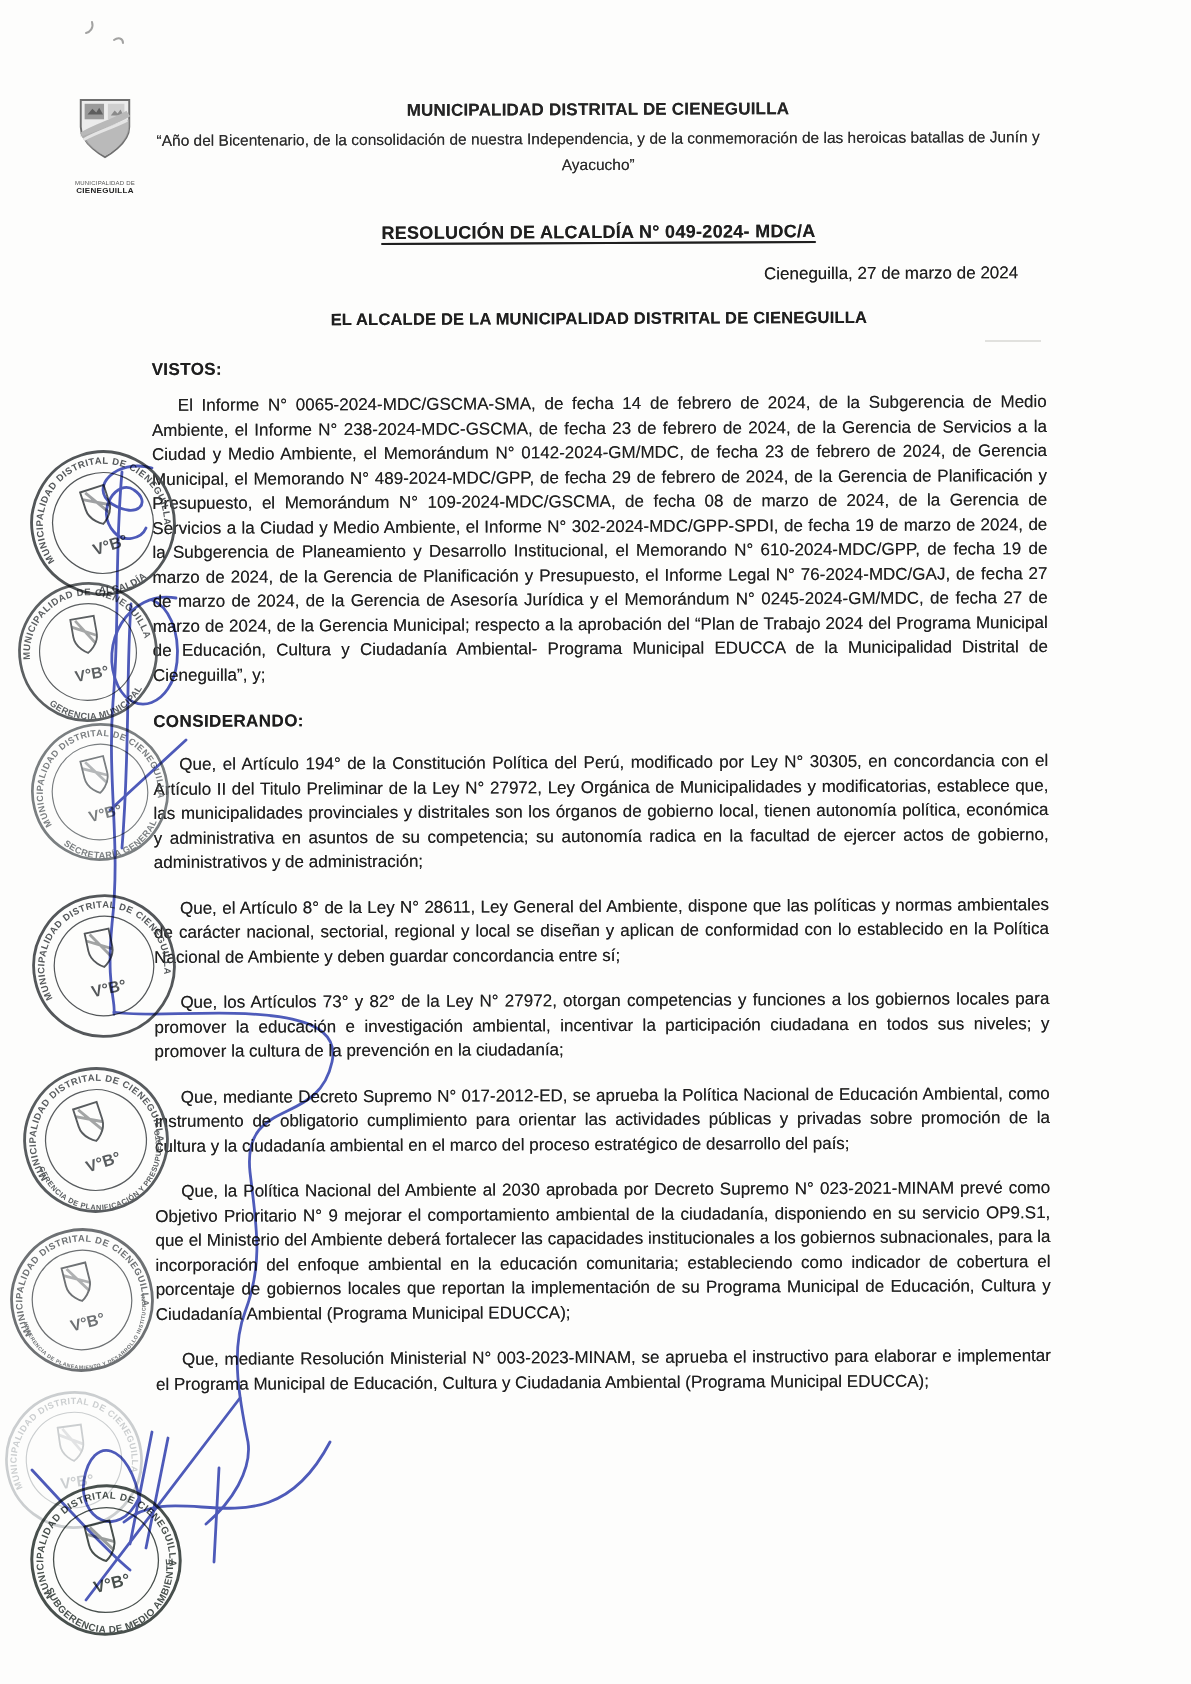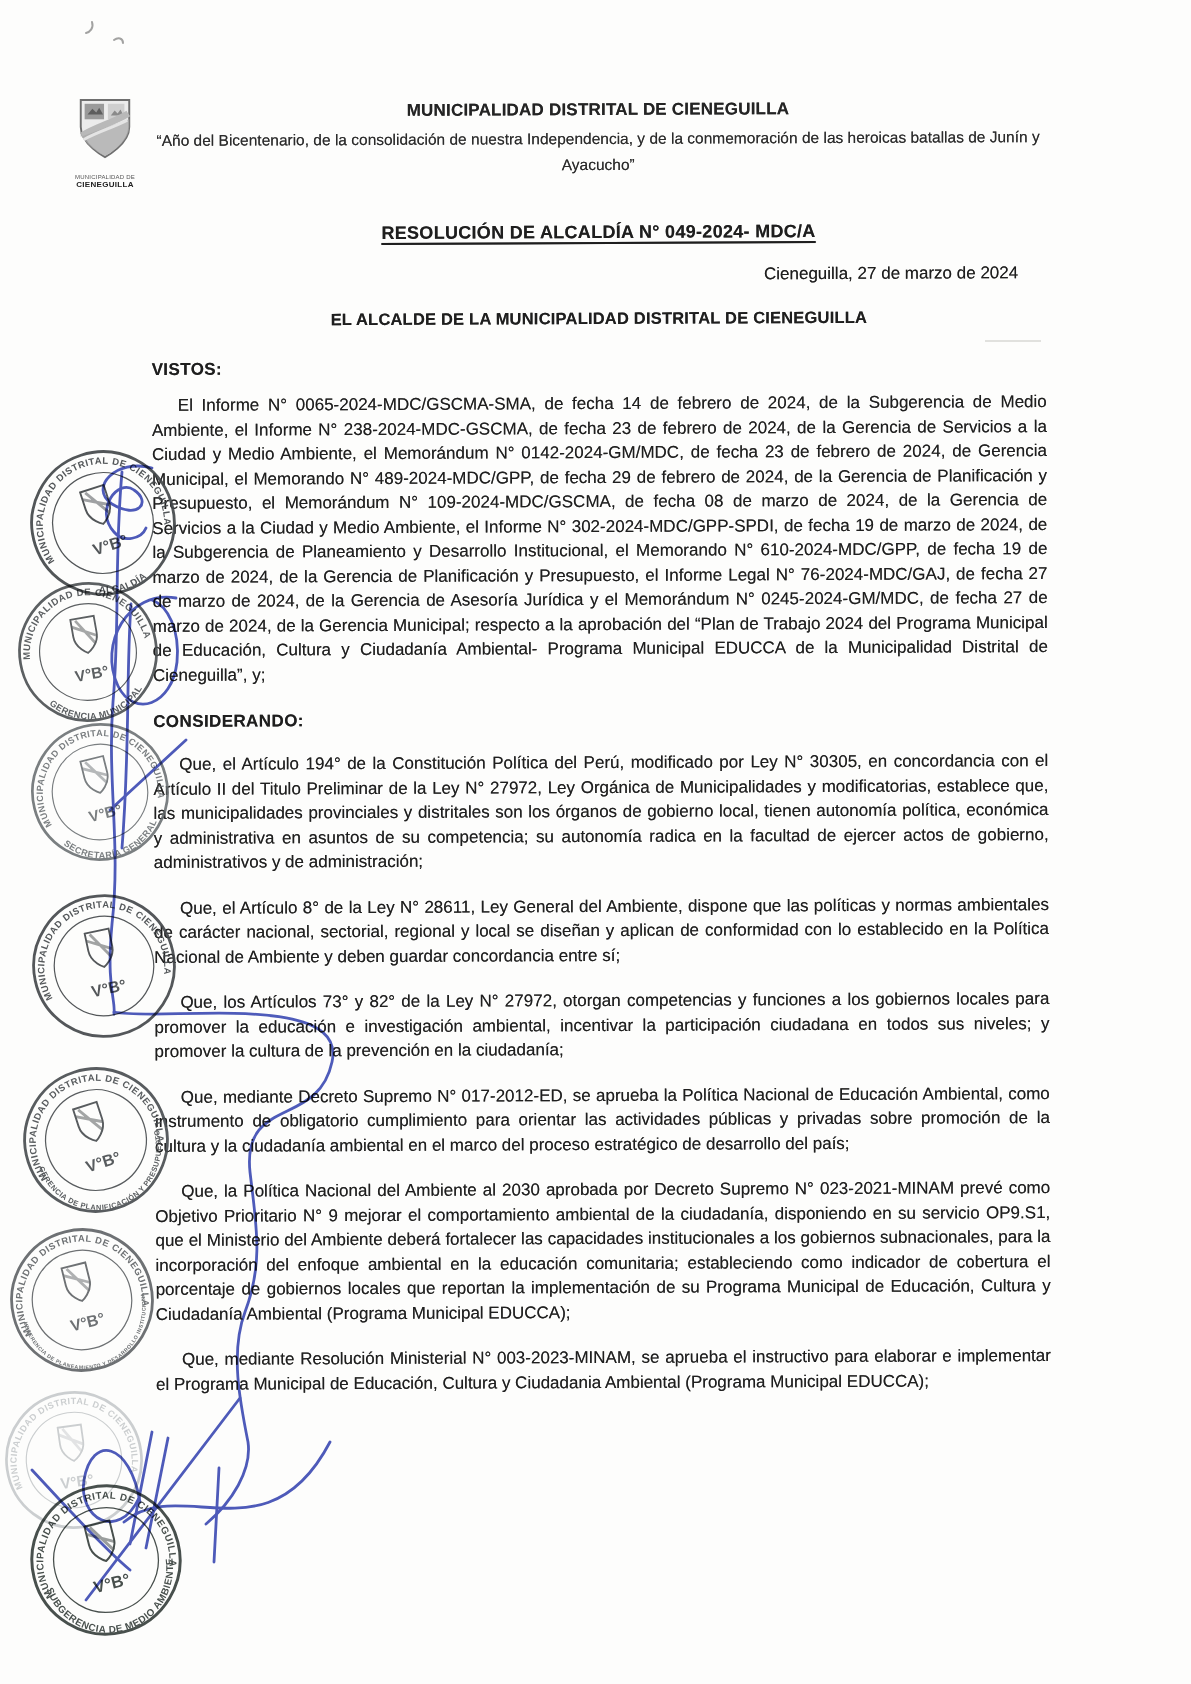--- a/index.html
+++ b/index.html
@@ -30,21 +30,21 @@
   .para{
     margin:14px 0 0 0;
     font-size:17px;line-height:24.5px;
     text-align:justify;text-indent:26px;
     color:#1f1f1f;
   }
   .para.gap{margin-top:21px;}
   #considerando-heading{margin-top:24px;}
   
   .logo{position:absolute;left:73px;top:97px;width:64px;text-align:center;}
-  .logo-caption{margin-top:9px;line-height:7px;}
+  .logo-caption{margin-top:15px;line-height:7px;}
   .logo-caption .l1{font-size:6px;color:#555;letter-spacing:.2px;}
   .logo-caption .l2{font-size:8px;font-weight:bold;color:#222;letter-spacing:.3px;}
   
   #stamps-layer{position:absolute;inset:0;pointer-events:none;filter:blur(.2px);}
   .stamp{position:absolute;mix-blend-mode:multiply;}
   
   #ink-layer{position:absolute;inset:0;pointer-events:none;mix-blend-mode:multiply;}
   
   .artifact-dash{position:absolute;left:985px;top:340px;width:56px;height:2px;background:#d9d9d6;opacity:.8;}
 </style>

